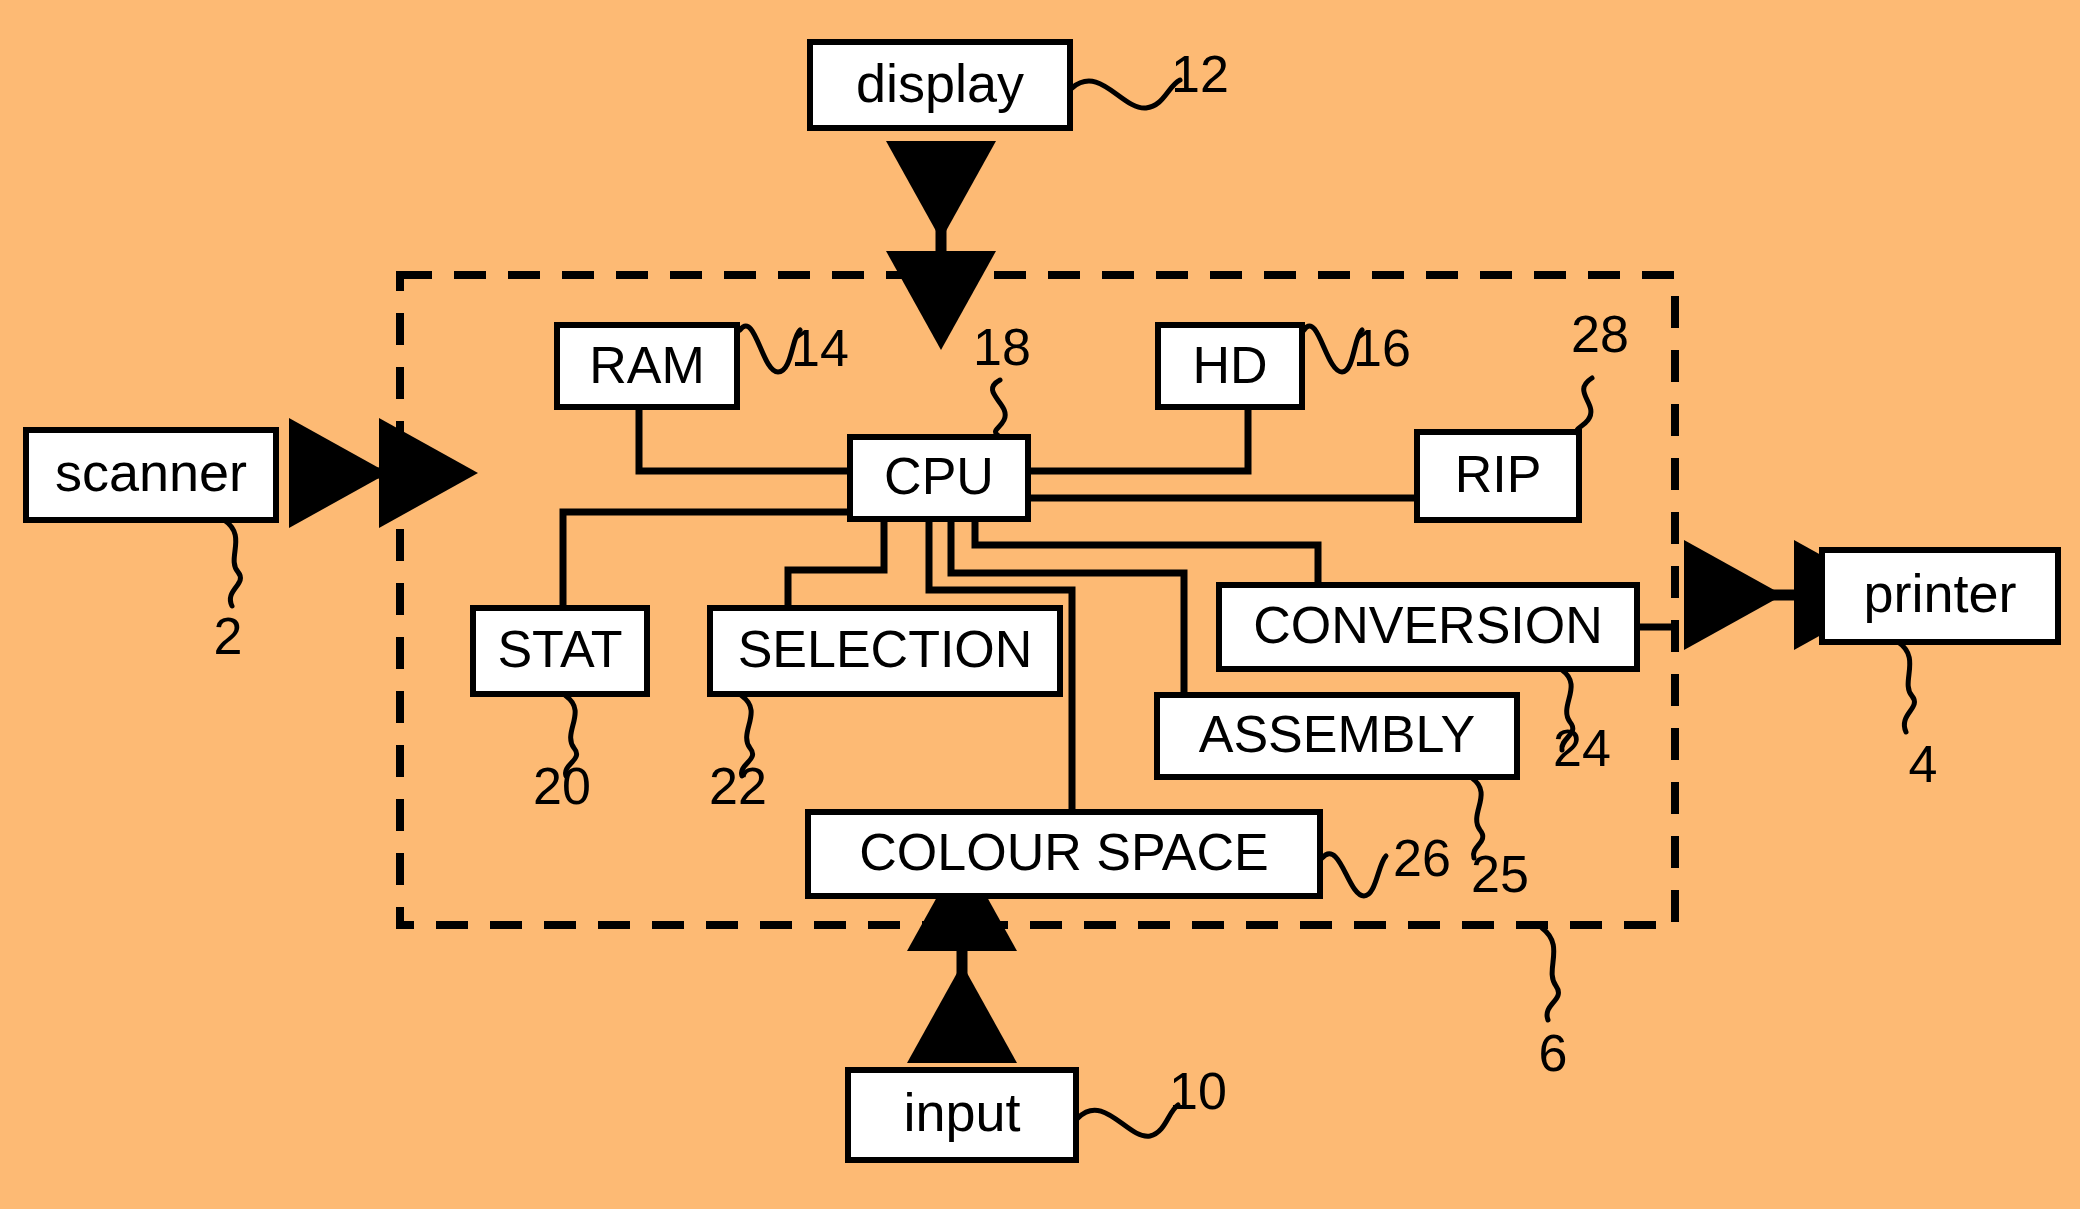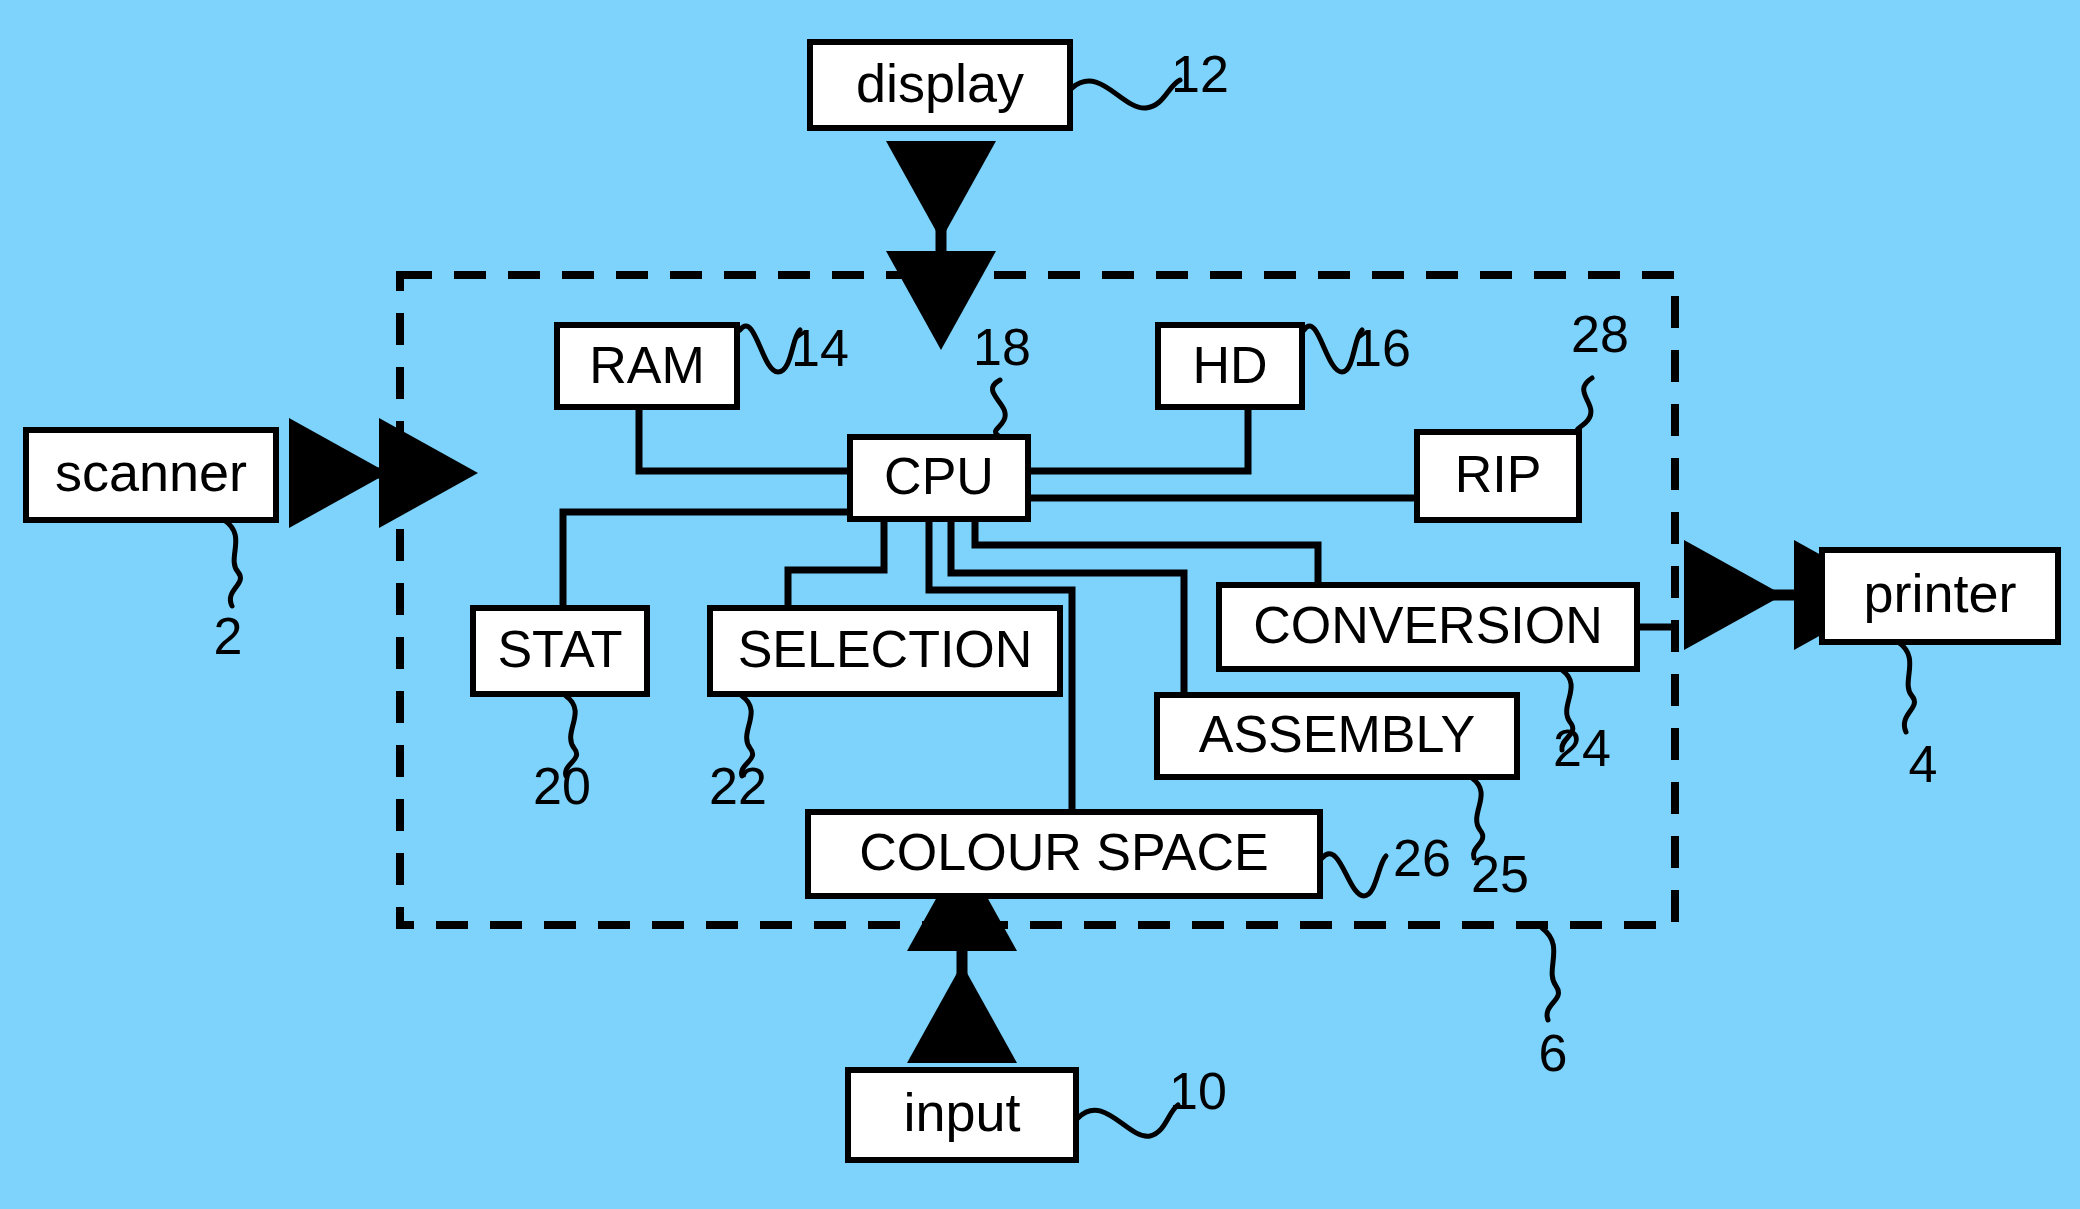--- a/index.html
+++ b/index.html
@@ -4,21 +4,21 @@
 <style>
   html, body {
     margin: 0;
     padding: 0;
     background: #ffffff;
   }
   #canvas {
     position: relative;
     width: 2080px;
     height: 1209px;
-    background: #7dd3fc;
+    background: #fdba74;
     font-family: "Liberation Sans", sans-serif;
     overflow: hidden;
   }
   svg#diagram {
     position: absolute;
     left: 0;
     top: 0;
     width: 2080px;
     height: 1209px;
   }

